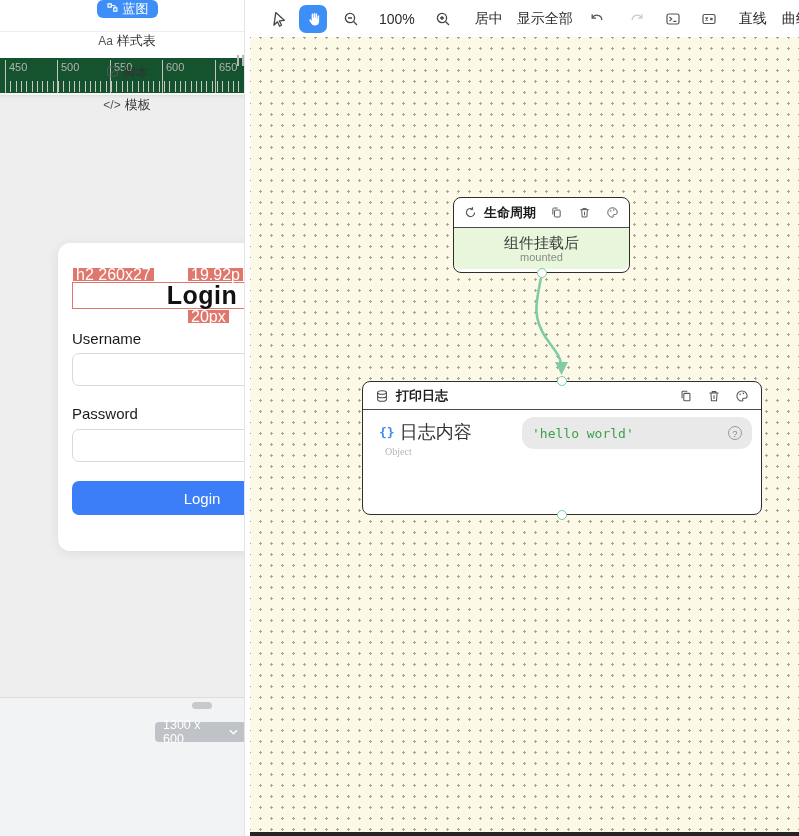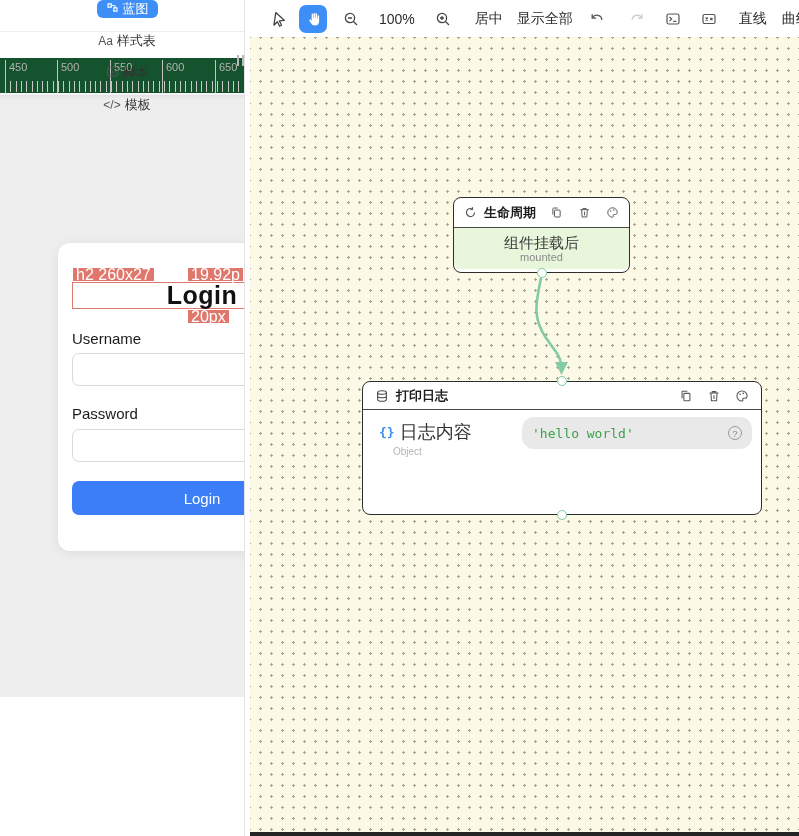--- a/index.html
+++ b/index.html
@@ -70,21 +70,21 @@
   .lc-sub { font-size:11px; color:#8a8a8a; line-height:13px; }
 
   .node-print { left:362px; top:381px; width:400px; height:134px; }
   .node-print .node-header { height:28px; border-bottom:1px solid #4a4a4a; padding:0 12px; }
   .node-print .node-actions { gap:14px; }
   .np-body { display:flex; align-items:flex-start; padding:7px 9px 0 16px; }
   .np-left { flex:1; padding-top:3px; }
   .np-line1 { display:flex; align-items:center; gap:5px; }
   .braces { font-size:13px; font-weight:bold; color:#3f8cf3; font-family:"DejaVu Sans Mono", monospace; }
   .np-label { font-size:18px; color:#333; }
-  .np-type { font-size:10px; color:#b5b5b5; margin:2px 0 0 14px; }
+  .np-type { font-size:10px; color:#b5b5b5; margin:2px 0 0 6px;font-family:Liberation Serif, serif; }
   .np-input { width:230px; height:32px; background:#e9e9e9; border-radius:12px; display:flex; align-items:center; padding:0 10px; cursor:text;gap:42px; }
   .np-value { font-family:"DejaVu Sans Mono", monospace; font-size:13px; color:#3da14b; flex:1; white-space:nowrap; overflow:hidden; }
   .help-badge { width:14px; height:14px; border:1px solid #999; border-radius:50%; color:#888; font-size:9.5px; display:flex; align-items:center; justify-content:center; flex:none; }
 
   .port { position:absolute; width:10px; height:10px; background:#fff; border:1.6px solid #7ecba6; border-radius:50%; z-index:3; }
   .port-bottom { left:50%; bottom:-6px; transform:translateX(-50%); }
   .port-top { left:50%; top:-6px; transform:translateX(-50%); }
 </style>
 </head>
 <body>
@@ -156,20 +156,29 @@
       <div class="insp-label" style="left:130px; top:67px;">20px</div>
 
       <div class="form-label" style="top:87px">Username</div>
       <input class="form-input" style="top: 110px;" type="text" value="">
       <div class="form-label" style="top:162px">Password</div>
       <input class="form-input" style="top: 186px;" type="text" value="">
       <button class="login-btn">Login</button>
     </div>
   </div>
 
+  <div class="preview-bottom">
+    <div class="resize-pill"></div>
+    <div class="viewport-badge">
+      <span>1300 x 600</span>
+      <svg width="9" height="6" viewBox="0 0 10 6">
+          <path d="M1 1l4 4 4-4" fill="none" stroke="#fff" stroke-width="1.5"></path>
+        </svg>
+    </div>
+  </div>
 
   <div class="splitter"></div>
   <div class="splitter-grip"></div>
 
   <div class="canvas-toolbar">
     <div class="tbtn" style="margin-left:15px">
       <svg width="15" height="16" viewBox="0 0 14 15">
           <path d="M3.5 1.5l8 7.2-4.7.5 2.1 4.2-1.8.9-2.1-4.2-3.2 3.2z" fill="none" stroke="#444" stroke-width="1.2" stroke-linejoin="round"></path>
         </svg>
     </div>

